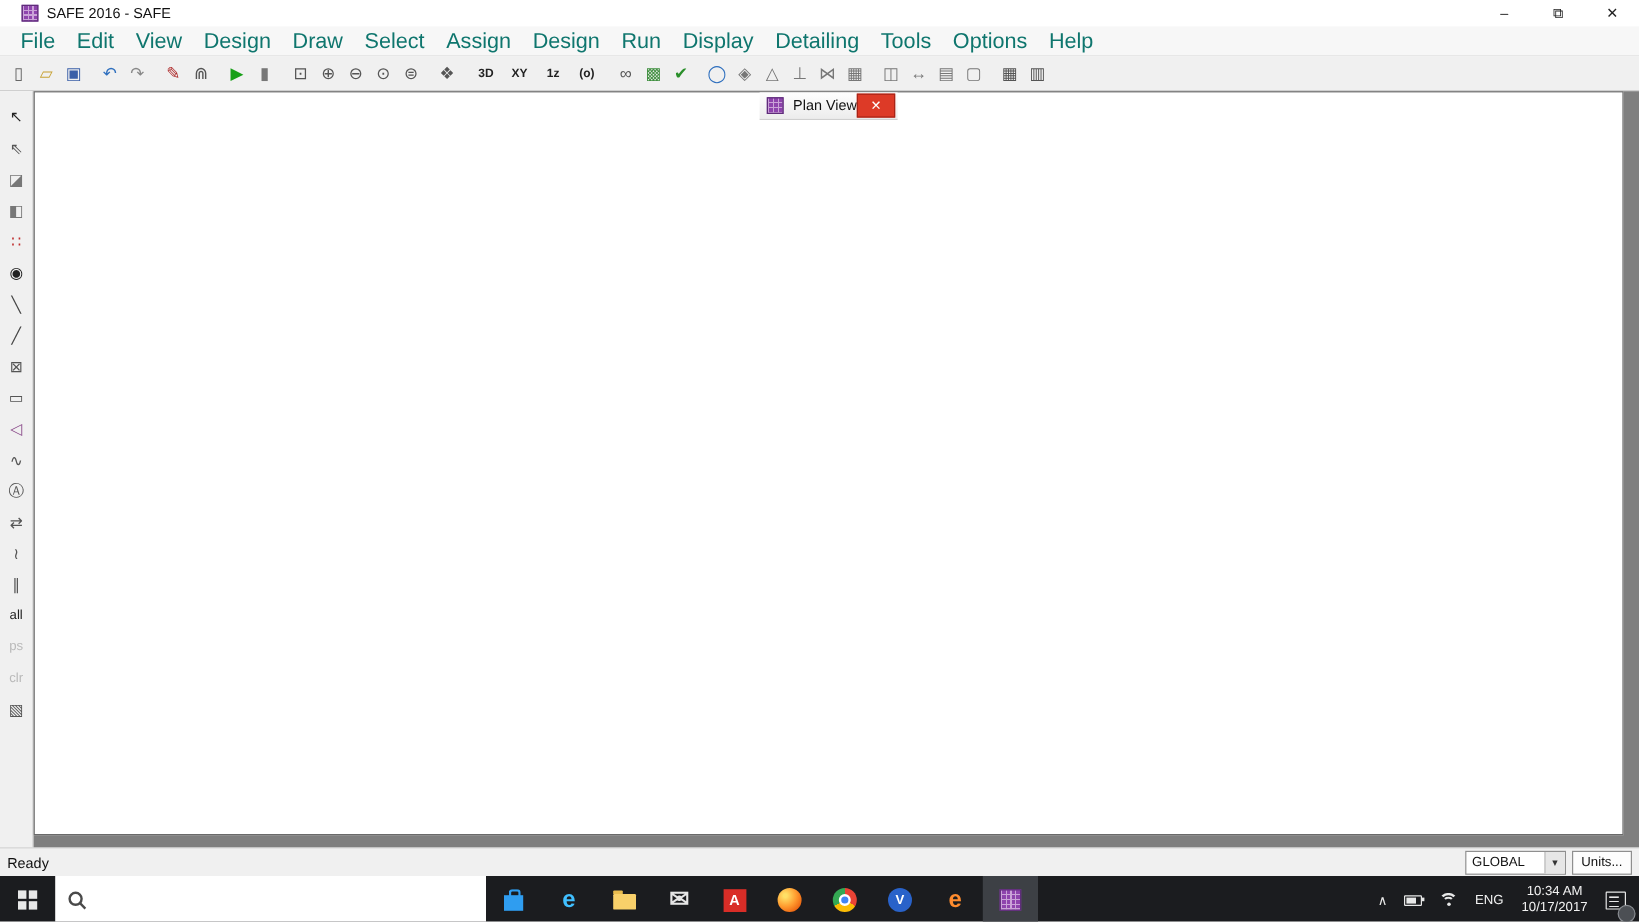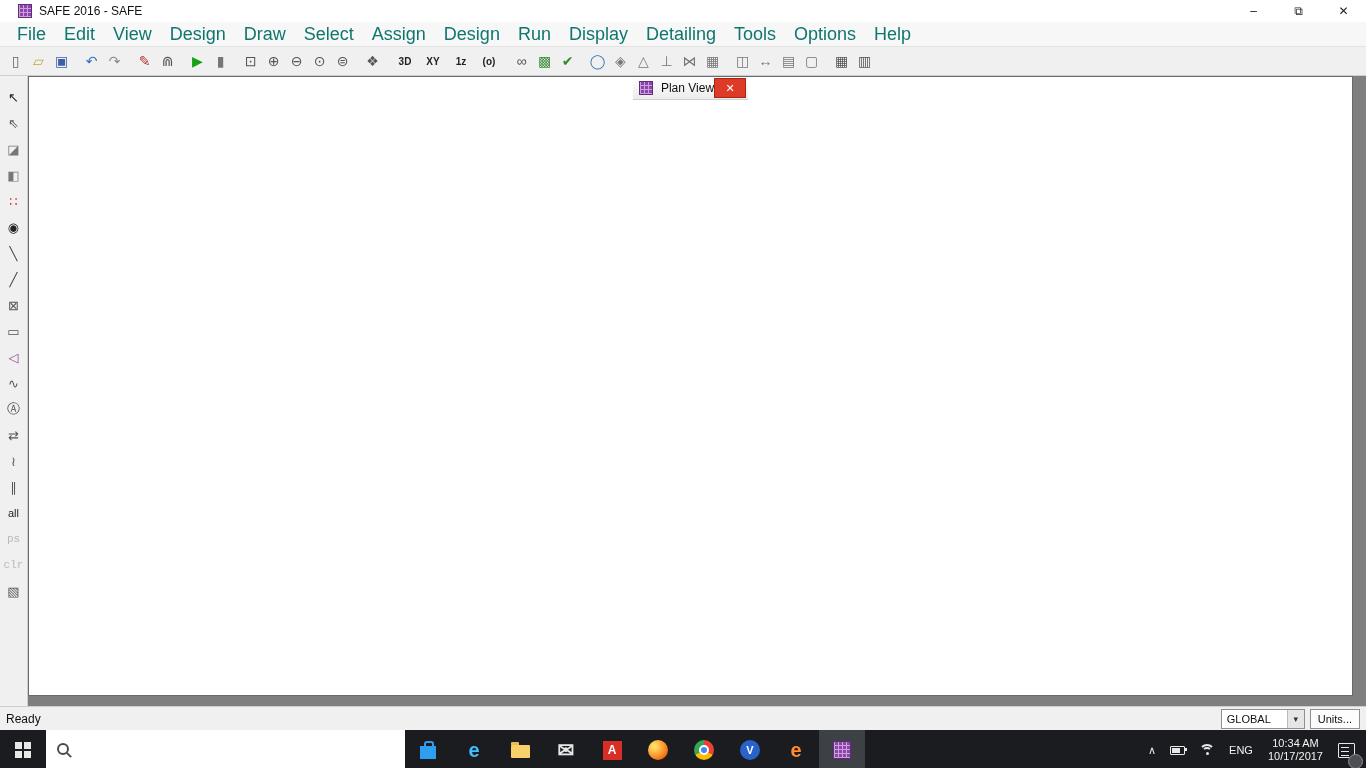--- a/index.html
+++ b/index.html
@@ -26,21 +26,21 @@
   .tb-texticon{width:auto;min-width:22px;padding:0 3px;font-size:10px;font-weight:700;color:#222;}
   .tb-sep{width:7px;height:100%;flex:none;}
   
   .workspace{display:flex;height:630px;}
   .left-toolbar{width:28px;background:#f0f0f0;border-right:1px solid #cfcfcf;display:flex;
                 flex-direction:column;align-items:center;padding-top:8px;box-sizing:border-box;flex:none;}
   .lt-icon{width:24px;height:26px;display:flex;align-items:center;justify-content:center;
            font-size:13px;color:#555;}
   .lt-btn{width:24px;height:26px;display:flex;align-items:center;justify-content:center;
           font-size:11px;color:#222;}
-  .lt-btn.disabled{color:#b9b9b9;font-family:Liberation Mono, monospace;}
+  .lt-btn.disabled{color:#b9b9b9;}
   .mdi{flex:1;background:#7f7f7f;position:relative;}
   .child{position:absolute;left:0;top:0;right:13px;bottom:10px;background:#fff;
          border:1px solid #6a6a6a;display:flex;flex-direction:column;align-items:center;}
   .child-titlebar{height:22px;background:linear-gradient(#fefefe,#ececec);border-bottom:1px solid #cfcfcf;
                   display:flex;align-items:center;padding-left:6px;flex:none;}
   .child-title{font-size:12px;color:#111;margin-left:8px;}
   .child-close{margin-left:auto;margin-right:2px;width:30px;height:18px;background:#dd3a27;
                color:#fff;display:flex;align-items:center;justify-content:center;font-size:11px;
                border:1px solid #a82417;}
   .plan-area{flex:1;position:relative;background:#fff;overflow:hidden;}

